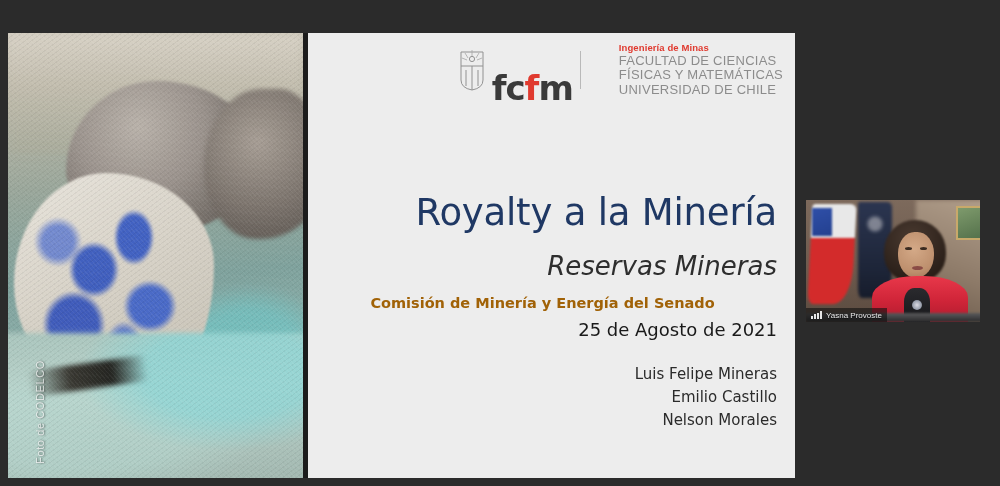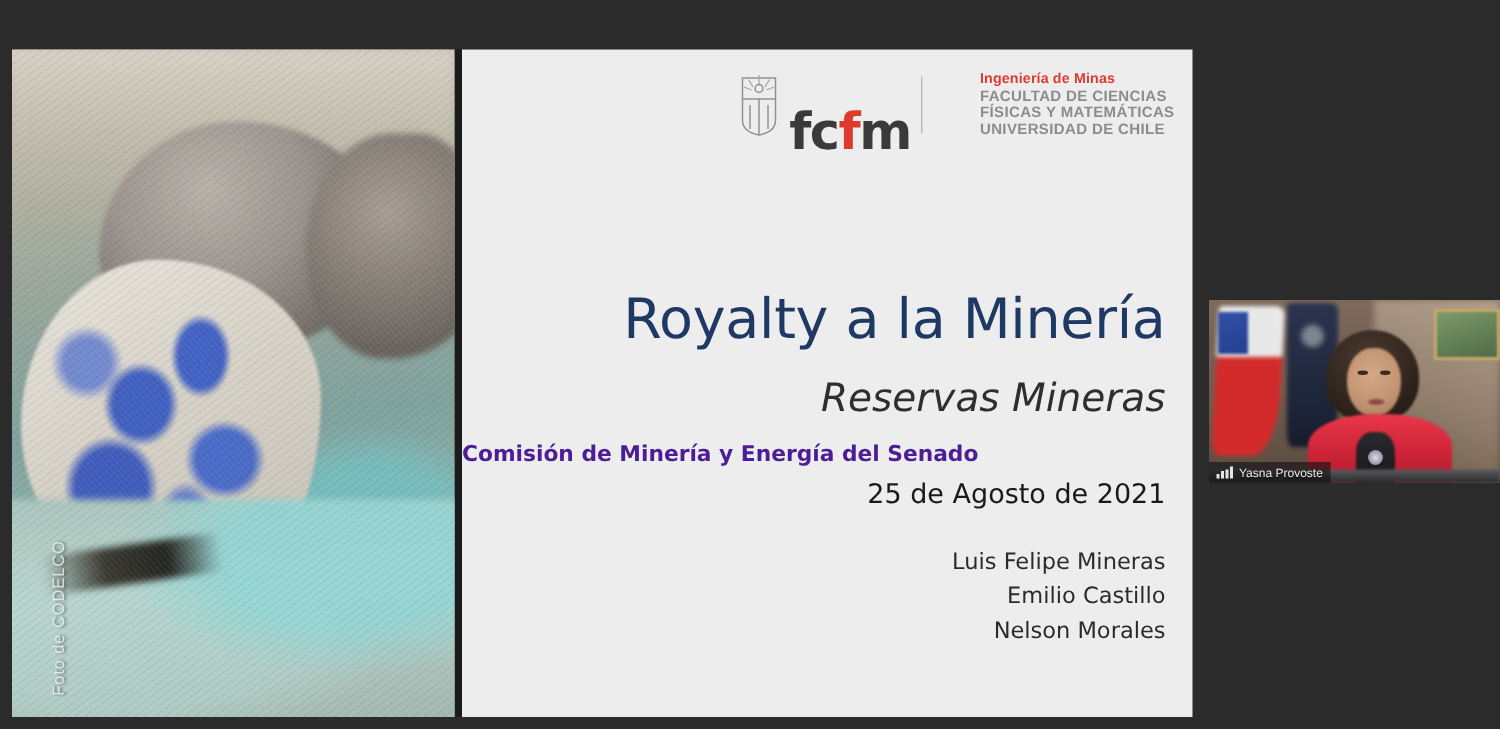--- a/index.html
+++ b/index.html
@@ -110,58 +110,58 @@
     letter-spacing:-1px;color:#3a3a3a;
     position:relative;top:-2px;margin-top:40px;
   }
   #fcfm-word .red{color:#e03a2f;}
   #logo-rule{width:1px;height:38px;background:#b9b9b9;}
   #logo-text{line-height:1.12;margin-left:31px;}
   #logo-text .lt-main{
     color:#e03a2f;font-weight:700;font-size:9.5px;letter-spacing:.1px;
   }
   #logo-text .lt-sub{
-    color:#8c8c8c;font-size:10px;letter-spacing:.25px;font-weight:bold;
+    color:#8c8c8c;font-size:13px;letter-spacing:.25px;
   }
 
   #title{
     position:absolute;left:0;right:18px;top:158px;
     text-align:right;
     font-family:"DejaVu Sans", sans-serif;
     font-size:37px;font-weight:400;color:#1f3864;
     letter-spacing:-.2px;
   }
   #subtitle{
     position:absolute;left:0;right:18px;top:218px;
     text-align:right;
     font-family:"DejaVu Sans", sans-serif;
     font-size:26px;font-style:italic;font-weight:400;color:#2e2e2e;padding-left:20px;
   }
   #committee{
     position:absolute;left:0;right:18px;top:262px;
-    text-align:left;
-    font-family:"DejaVu Sans", sans-serif;
-    font-size:14.5px;font-weight:700;color:#4c1d95;
+    text-align:center;
+    font-family:"DejaVu Sans", sans-serif;
+    font-size:14.5px;font-weight:700;color:#a16207;
   }
   #date{
     position:absolute;left:0;right:18px;top:286px;
     text-align:right;
     font-family:"DejaVu Sans", sans-serif;
     font-size:18px;font-weight:400;color:#1a1a1a;
   }
   #authors{
     position:absolute;left:0;right:18px;top:330px;
     text-align:right;
     font-family:"DejaVu Sans", sans-serif;
     font-size:15px;color:#2b2b2b;line-height:1.52;
   }
 
   
   #video-tile{
-    position:absolute;left:806px;top:200px;width:194px;height:122px;
+    position:absolute;left:806px;top:200px;width:174px;height:122px;
     overflow:hidden;background:#1a1a1a;
   }
   .vg{position:absolute;}
   .v-wall{
     inset:0;
     background:linear-gradient(180deg,#7d6a5c 0%,#6d5b4e 55%,#5a4a3f 100%);
   }
   .v-wall-lit{
     left:110px;top:0;width:84px;height:122px;
     background:linear-gradient(200deg,#b3a08d 0%,#8d7a68 60%,#6b5a4b 100%);

